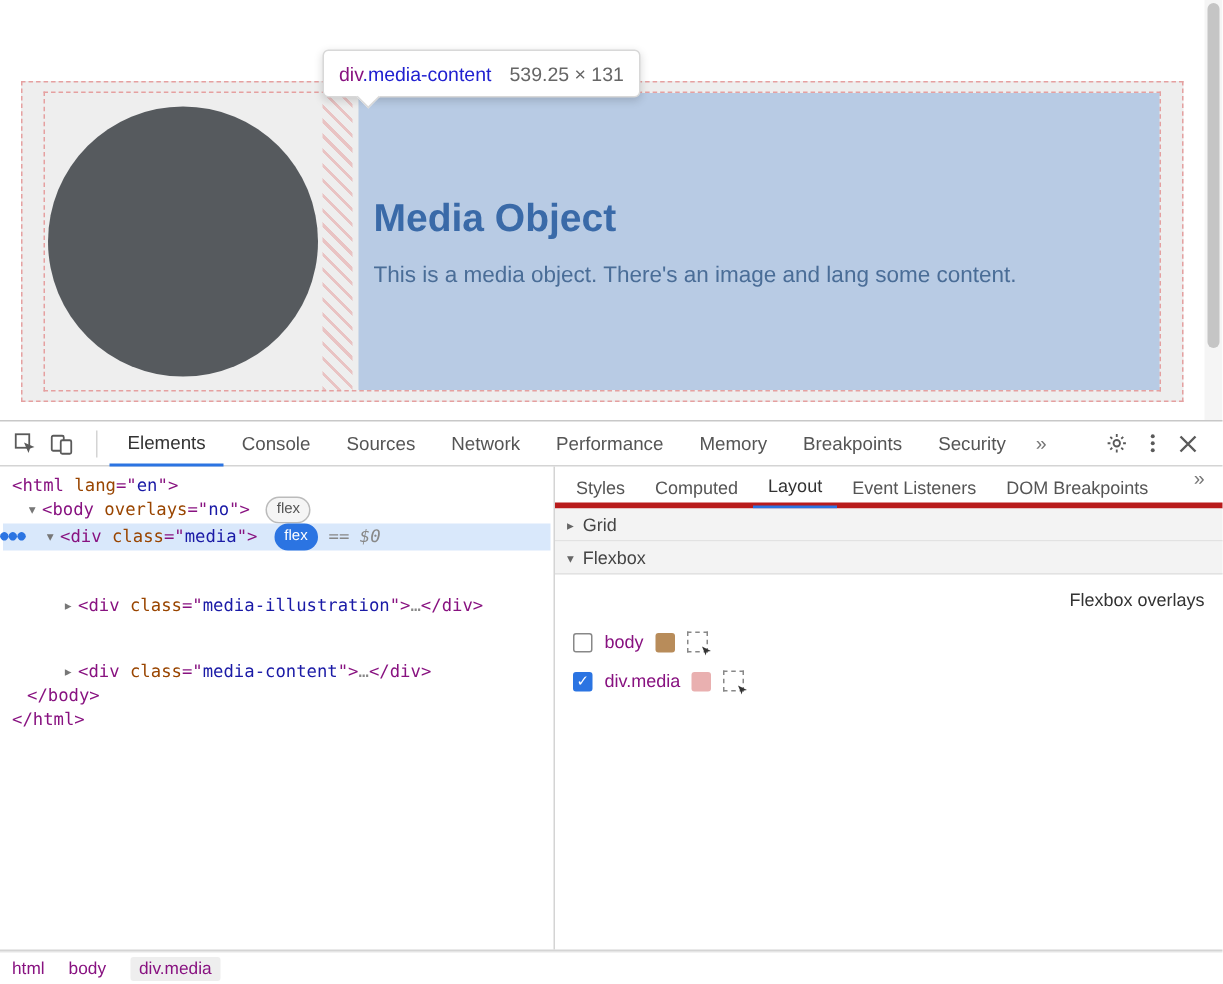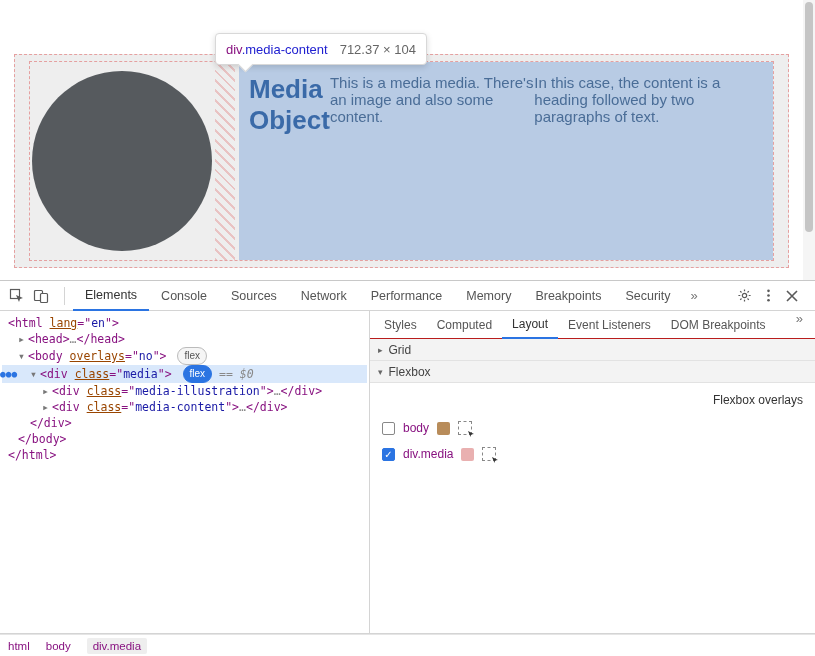--- a/index.html
+++ b/index.html
@@ -63,21 +63,21 @@
   flex: 0 0 20px;
   height: 100%;
   background-image:
     repeating-linear-gradient(45deg, rgba(229,160,160,0.55) 0 2px, transparent 2px 7px);
   margin-right: 4px;
 }
 .media-content-overlay {
   flex: 1;
   position: relative;
   display: flex;
-  flex-direction: row;
+  flex-direction: column;
   justify-content: center;
   background: rgba(140,175,220,0.55);
   padding: 12px 10px;
 }
 .media-heading {
   font-size: 26px;
   font-weight: 600;
   color: #3a6aa8;
   margin-bottom: 14px;
 }
@@ -184,23 +184,23 @@
   font-size: 11.5px;
   line-height: 16px;
   padding: 4px 2px;
   overflow: auto;
   color: #333;
 }
 .dom-line { white-space: nowrap; }
 .pad0 { padding-left: 6px; }
 .pad1 { padding-left: 16px; }
 .pad2 { padding-left: 28px; }
-.pad3 { padding-left: 40px; }
+.pad3 { padding-left: 40px; margin-top: 28px; }
 .tag-name { color: #881280; }
-.attr-name { color: #994500; text-decoration: underline; }
+.attr-name { color: #994500; }
 .attr-val { color: #1a1aa6; }
 .punct { color: #881280; }
 .grey { color: #888; }
 .flex-badge {
   display: inline-block;
   font-family: -apple-system, sans-serif;
   font-size: 10px;
   color: #555;
   padding: 0 6px;
   border: 1px solid #bbb;
@@ -221,21 +221,21 @@
 
 
 .side-panel {
   flex: 1;
   display: flex;
   flex-direction: column;
   font-size: 12px;
 }
 .side-tabs {
   height: 28px;
-  border-bottom: 1px solid #b91c1c;
+  border-bottom: 4px solid #b91c1c;
   display: flex;
   padding: 0 4px;
 }
 .side-tab {
   padding: 0 10px;
   height: 28px;
   display: inline-flex; align-items: center;
   color: #555;
   cursor: pointer;
 }
@@ -323,33 +323,32 @@
 <div class="viewport-wrapper">
 
   <div class="render-pane">
     <div class="render-body">
       <div class="outer-dashed">
 
         <div class="inspect-tooltip">
           <span>
             <span class="tag">div</span><span class="cls">.media-content</span>
           </span>
-          <span class="dims">712.37 × 104</span>
+          <span class="dims">539.25 × 131</span>
         </div>
 
         <div class="inner-dashed">
           <div class="media-flex">
             <div class="media-circle-slot">
               <div class="circle"></div>
             </div>
             <div class="hatched-gap"></div>
             <div class="media-content-overlay">
               <div class="media-heading">Media Object</div>
-              <div class="media-par">This is a media media. There's an image and also some content.</div>
-              <div class="media-par">In this case, the content is a heading followed by two paragraphs of text.</div>
+              <div class="media-par">This is a media object. There's an image and lang some content.</div>
             </div>
           </div>
         </div>
       </div>
     </div>
     <div class="render-scroll">
       <div class="thumb"></div>
     </div>
   </div>
 
@@ -396,31 +395,29 @@
         <svg width="14" height="14" viewBox="0 0 14 14">
             <path d="M2 2 L12 12 M12 2 L2 12" stroke="#5a5a5a" stroke-width="1.6"></path>
           </svg>
       </span>
     </div>
 
     <div class="devtools-body">
 
       <div class="dom-panel">
         <div class="dom-line pad0"><span class="punct">&lt;</span><span class="tag-name">html</span> <span class="attr-name">lang</span><span class="punct">="</span><span class="attr-val">en</span><span class="punct">"&gt;</span></div>
-        <div class="dom-line pad1"><span class="caret">▸</span><span class="punct">&lt;</span><span class="tag-name">head</span><span class="punct">&gt;</span><span class="grey">…</span><span class="punct">&lt;</span><span class="tag-name">/head</span><span class="punct">&gt;</span></div>
         <div class="dom-line pad1"><span class="caret">▾</span><span class="punct">&lt;</span><span class="tag-name">body</span> <span class="attr-name">overlays</span><span class="punct">="</span><span class="attr-val">no</span><span class="punct">"&gt;</span> <span class="flex-badge">flex</span></div>
 
         <div class="dom-line pad2 selected-row" style="position:relative">
           <span style="position:absolute;left:-2px;top:1px;color:#2b74e2;font-size:9.5px">●●●</span>
           <span class="caret">▾</span><span class="punct">&lt;</span><span class="tag-name">div</span> <span class="attr-name">class</span><span class="punct">="</span><span class="attr-val">media</span><span class="punct">"&gt;</span> <span class="flex-badge active">flex</span> <span class="grey" style="font-style:italic">== $0</span>
         </div>
 
         <div class="dom-line pad3"><span class="caret">▸</span><span class="punct">&lt;</span><span class="tag-name">div</span> <span class="attr-name">class</span><span class="punct">="</span><span class="attr-val">media-illustration</span><span class="punct">"&gt;</span><span class="grey">…</span><span class="punct">&lt;</span><span class="tag-name">/div</span><span class="punct">&gt;</span></div>
         <div class="dom-line pad3"><span class="caret">▸</span><span class="punct">&lt;</span><span class="tag-name">div</span> <span class="attr-name">class</span><span class="punct">="</span><span class="attr-val">media-content</span><span class="punct">"&gt;</span><span class="grey">…</span><span class="punct">&lt;</span><span class="tag-name">/div</span><span class="punct">&gt;</span></div>
-        <div class="dom-line pad2"><span class="punct">&lt;</span><span class="tag-name">/div</span><span class="punct">&gt;</span></div>
         <div class="dom-line pad1"><span class="punct">&lt;</span><span class="tag-name">/body</span><span class="punct">&gt;</span></div>
         <div class="dom-line pad0"><span class="punct">&lt;</span><span class="tag-name">/html</span><span class="punct">&gt;</span></div>
       </div>
 
       <div class="side-panel">
         <div class="side-tabs">
           <span class="side-tab">Styles</span>
           <span class="side-tab">Computed</span>
           <span class="side-tab active">Layout</span>
           <span class="side-tab">Event Listeners</span>

